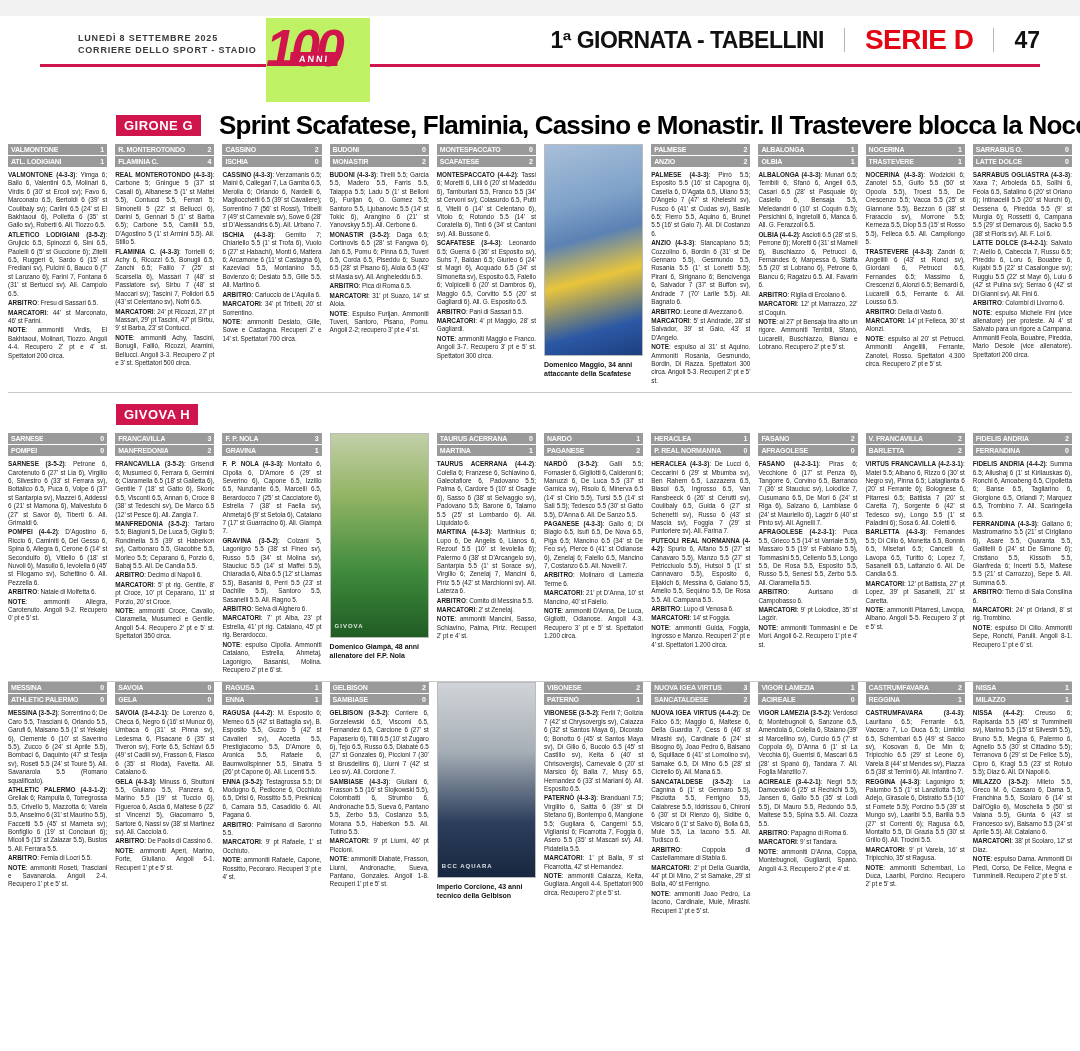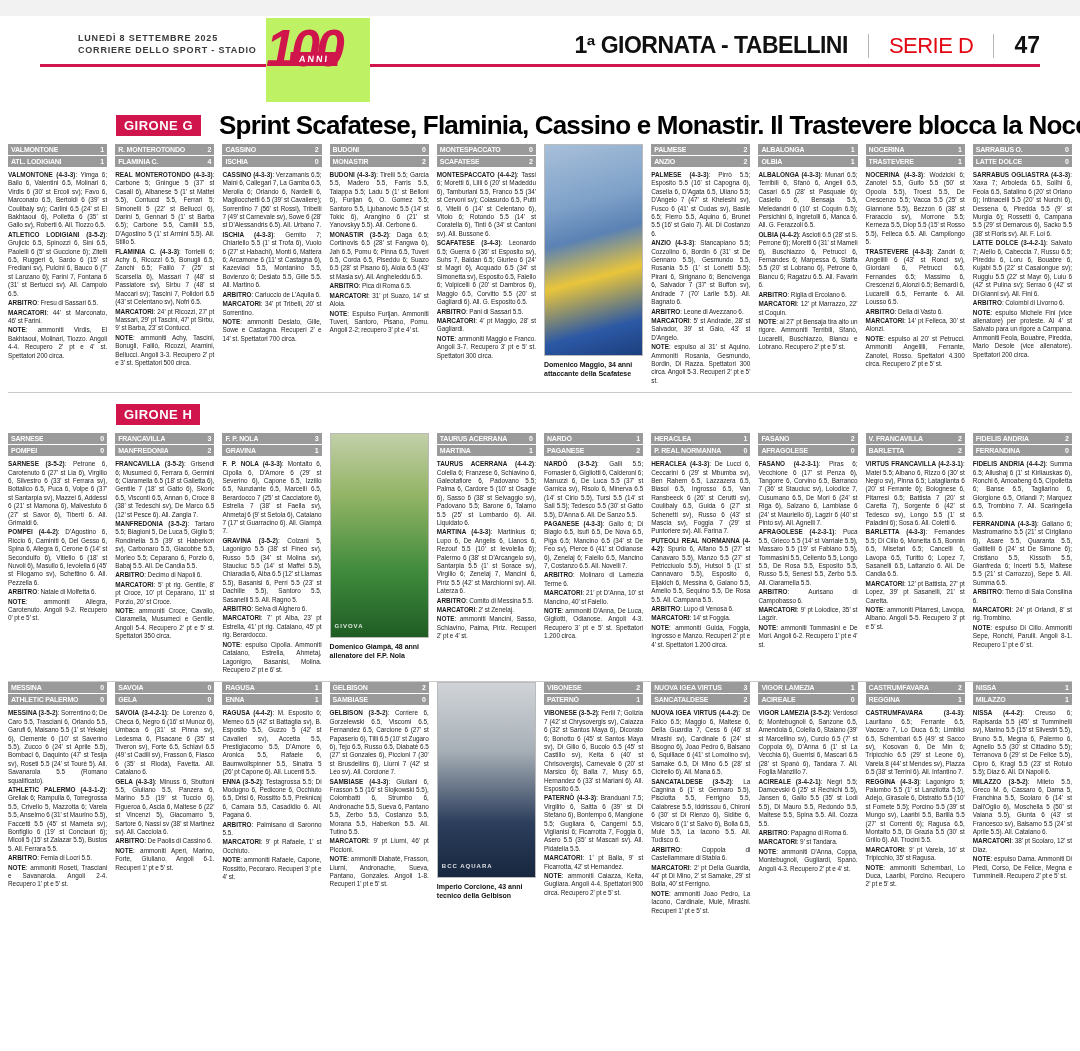--- a/index.html
+++ b/index.html
@@ -14,24 +14,24 @@
   #page{position:relative;width:1080px;height:1050px;background:#fff;margin:16px auto;overflow:hidden}
 
   
   .masthead{position:relative;height:88px;padding:14px 40px 0 40px}
   .masthead .rule{position:absolute;left:40px;right:40px;top:48px;height:3px;background:var(--crimson)}
   .date-block{position:absolute;left:78px;top:16px;line-height:12px}
   .date-block div{font-size:9px;font-weight:bold;letter-spacing:.8px;color:#3a3a3a;text-transform:uppercase}
   .logo{position:absolute;left:266px;top:2px;width:104px;height:84px;background:#bef264;z-index:2;}
   .logo .num{font-size:52px;font-weight:900;font-style:italic;color:var(--crimson);letter-spacing:-4px;line-height:60px}
   .logo .ribbon{position:absolute;left:24px;top:34px;background:var(--crimson);color:#fff;font-size:9px;font-weight:bold;letter-spacing:2px;padding:2px 9px;transform:skewX(-6deg)}
-  .mast-right{position:absolute;right:40px;top:16px;display:flex;align-items:center;gap:20px}
+  .mast-right{position:absolute;right:40px;top:8px;display:flex;align-items:center;gap:20px}
   .mast-right .sep{width:1px;height:24px;background:#b5b5b5}
   .giornata{font-size:23px;font-weight:700;letter-spacing:-.5px;color:#111}
-  .serie{font-size:22px;font-weight:400;letter-spacing:-.5px;color:var(--red)}
+  .serie{font-size:28px;font-weight:700;letter-spacing:-.5px;color:var(--red)}
   .pageno{font-size:23px;font-weight:900;color:#111}
 
   
   #sections{padding:0 8px}
   section.girone{border-bottom:1px solid #c9c9c9;padding-bottom:6px}
   section.girone:last-child{border-bottom:none}
   .headline-row{display:flex;align-items:center;gap:18px;padding:9px 0 7px 108px;height:40px}
   .badge{background:var(--crimson);color:#fff;font-size:13px;font-weight:900;letter-spacing:.5px;padding:3px 8px;white-space:nowrap}
   .headline{font-size:26px;font-weight:900;letter-spacing:-.8px;color:#000;white-space:nowrap}
   .cols{display:grid;grid-template-columns:repeat(10,1fr);gap:8px}
@@ -237,21 +237,21 @@
               <p class="para"><b>SARRABUS OGLIASTRA (4-3-3)</b>: Xaxa 7; Arboleda 6.5, Soilhi 6, Feola 6.5, Satalino 6 (20' st Oriano 6); Intinacelli 5.5 (20' st Nurchi 6), Dessena 6, Piredda 5.5 (9' st Murgia 6); Rossetti 6, Campana 5.5 (29' st Demarcus 6), Sacko 5.5 (38' st Floris sv). All. F. Loi 6.</p>
               <p class="para"><b>LATTE DOLCE (3-4-2-1)</b>: Salvato 7; Aiello 6, Cabeccia 7, Russu 6.5; Pireddu 6, Loru 6, Bouabre 6, Kujabi 5.5 (22' st Casalongue sv); Ruggiu 5.5 (22' st Mayr 6), Luiu 6 (42' st Pulina sv); Serrao 6 (42' st Di Gianni sv). All. Fini 6.</p>
               <p class="para"><b>ARBITRO</b>: Colombi di Livorno 6.</p>
               <p class="para"><b>NOTE</b>: espulso Michele Fini (vice allenatore) per proteste. Al 4' st Salvato para un rigore a Campana. Ammoniti Feola, Bouabre, Piredda, Mario Desole (vice allenatore). Spettatori 200 circa.</p>
             </div>
           </div>
         </div>
       </section>
       <section class="girone">
         <div class="headline-row">
-          <span class="badge">GIRONE H</span>
+          <span class="badge">GIVOVA H</span>
         </div>
         <div class="cols">
           <div class="col">
             <div class="bar">
               <span class="tname">SARNESE</span>
               <span class="tscore">0</span>
             </div>
             <div class="bar">
               <span class="tname">POMPEI</span>
               <span class="tscore">0</span>

